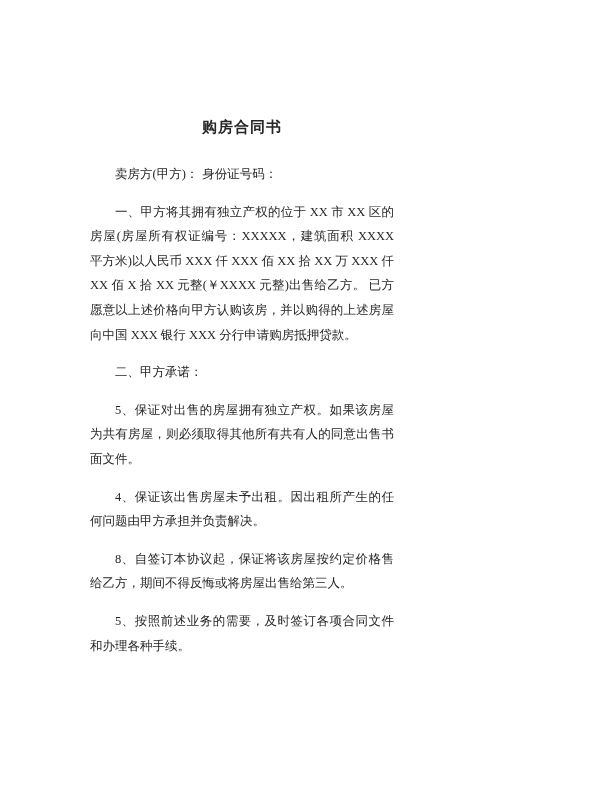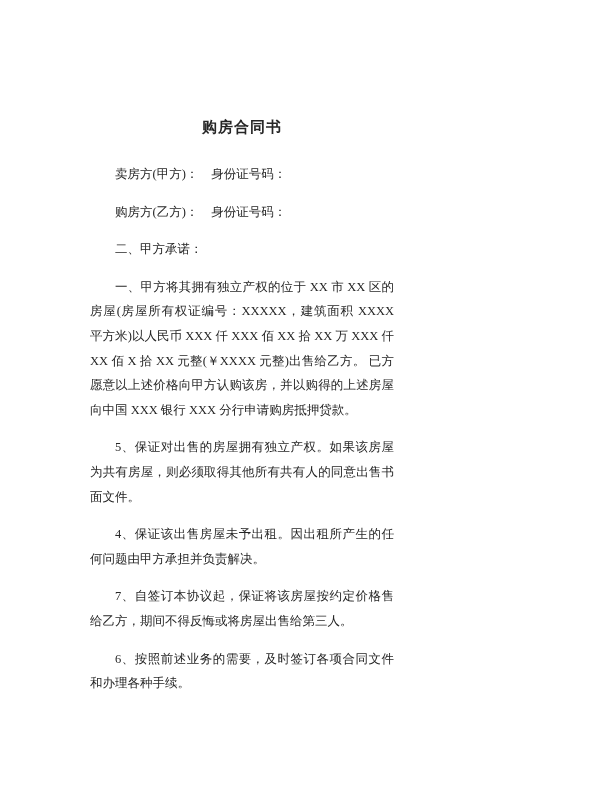--- a/index.html
+++ b/index.html
@@ -32,45 +32,42 @@
   .line {
     margin: 0 0 13px 0;
     font-size: 12.5px;
     line-height: 24.6px;
     text-indent: 2em;
     text-align: justify;
     text-justify: inter-ideograph;
     word-break: break-all;
   }
   .party .id-part {
-    margin-left: 13px;
+    margin-left: 4px;
   }
 </style>
 </head>
 <body>
 
 <div class="page">
 
   <h1 class="title">购房合同书</h1>
 
   <p class="line party">
     <span>卖房方(甲方)：</span><span class="id-part">身份证号码：</span>
   </p>
 
-  <p class="line party">
-    <span>购房方(乙方)：</span><span class="id-part">身份证号码：</span>
-  </p>
 
 
+  <p class="line">一、甲方将其拥有独立产权的位于 XX 市 XX 区的房屋(房屋所有权证编号：XXXXX，建筑面积 XXXX 平方米)以人民币 XXX 仟 XXX 佰 XX 拾 XX 万 XXX 仟 XX 佰 X 拾 XX 元整(￥XXXX 元整)出售给乙方。 已方愿意以上述价格向甲方认购该房，并以购得的上述房屋向中国 XXX 银行 XXX 分行申请购房抵押贷款。</p>
+
   <p class="line">二、甲方承诺：</p>
-
-  <p class="line">一、甲方将其拥有独立产权的位于 XX 市 XX 区的房屋(房屋所有权证编号：XXXXX，建筑面积 XXXX 平方米)以人民币 XXX 仟 XXX 佰 XX 拾 XX 万 XXX 仟 XX 佰 X 拾 XX 元整(￥XXXX 元整)出售给乙方。 已方愿意以上述价格向甲方认购该房，并以购得的上述房屋向中国 XXX 银行 XXX 分行申请购房抵押贷款。</p>
 
 
   <p class="line">5、保证对出售的房屋拥有独立产权。如果该房屋为共有房屋，则必须取得其他所有共有人的同意出售书面文件。</p>
 
   <p class="line">4、保证该出售房屋未予出租。因出租所产生的任何问题由甲方承担并负责解决。</p>
 
-  <p class="line">7、自签订本协议起，保证将该房屋按约定价格售给乙方，期间不得反悔或将房屋出售给第三人。</p>
+  <p class="line">8、自签订本协议起，保证将该房屋按约定价格售给乙方，期间不得反悔或将房屋出售给第三人。</p>
 
-  <p class="line">6、按照前述业务的需要，及时签订各项合同文件和办理各种手续。</p>
+  <p class="line">5、按照前述业务的需要，及时签订各项合同文件和办理各种手续。</p>
 
 </div>
 
 </body></html>

